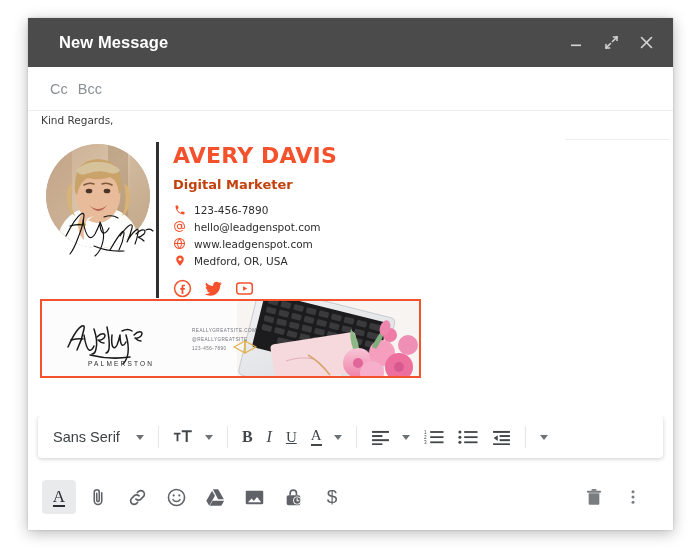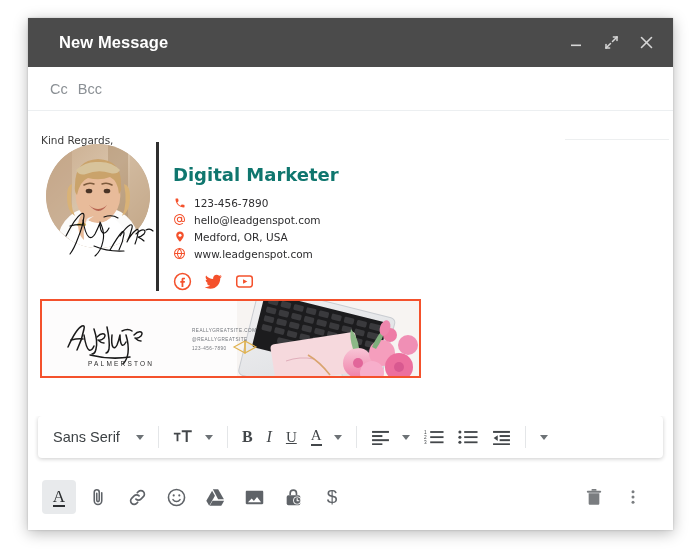--- a/index.html
+++ b/index.html
@@ -102,21 +102,21 @@
     left: 537px;
     top: 28px;
     width: 104px;
     height: 1px;
     background: #edeff0;
   }
 
   .kind-regards {
     position: absolute;
     left: 13px;
-    top: 23px;
+    top: 3px;
     font-size: 10.5px;
     color: #3b3b3b;
     font-family: "DejaVu Sans", sans-serif;
   }
 
   
   .signature {
     position: absolute;
     left: 14px;
     top: 25px;
@@ -165,24 +165,24 @@
   }
   .sig-name {
     color: #f4512c;
     font-size: 22px;
     font-weight: bold;
     letter-spacing: 0.2px;
     line-height: 1.05;
     font-family: "DejaVu Sans", sans-serif;
   }
   .sig-role {
-    color: #0f766e;
-    font-size: 18px;
+    color: #c2410c;
+    font-size: 13px;
     font-weight: bold;
-    margin-top: 20px;
+    margin-top: 10px;
     font-family: "DejaVu Sans", sans-serif;
   }
   .sig-contacts {
     margin-top: 11px;
     display: flex;
     flex-direction: column;
     gap: 4px;
   }
   .sig-contact {
     display: flex;
@@ -416,20 +416,21 @@
             <path d="M56 38 q6 -9 10 -11 q3 -1 2 3 q-2 8 -5 14 q4 -8 9 -12 q3 -2 2 3 q-1 6 -3 11"></path>
             <path d="M72 36 q5 -5 8 -4 q2 1 0 4 q-3 3 -6 3 q4 2 6 4"></path>
             <path d="M82 32 q4 -2 7 1"></path>
             <path d="M30 48 q14 6 30 5"></path>
           </svg>
         </div>
 
         <div class="sig-divider"></div>
 
         <div class="sig-info">
+          <div class="sig-name">AVERY DAVIS</div>
           <div class="sig-role">Digital Marketer</div>
 
           <div class="sig-contacts">
             <div class="sig-contact">
               <span class="ic">
                 <svg width="12" height="12" viewBox="0 0 24 24" fill="#f4512c">
                     <path d="M6.6 10.8c1.4 2.8 3.8 5.1 6.6 6.6l2.2-2.2c.3-.3.7-.4 1-.2 1.2.4 2.4.6 3.6.6.6 0 1 .4 1 1V20c0 .6-.4 1-1 1C10.6 21 3 13.4 3 4c0-.6.4-1 1-1h3.5c.6 0 1 .4 1 1 0 1.3.2 2.5.6 3.6.1.4 0 .8-.2 1l-2.3 2.2z"></path>
                   </svg>
               </span>
               <span class="txt">123-456-7890</span>
@@ -438,35 +439,35 @@
               <span class="ic">
                 <svg width="13" height="13" viewBox="0 0 24 24" fill="none" stroke="#f4512c" stroke-width="1.9">
                     <circle cx="12" cy="12" r="4"></circle>
                     <path d="M16 8v5.2a2.6 2.6 0 0 0 5.2 0V12a9.2 9.2 0 1 0-3.6 7.3" stroke-linecap="round"></path>
                   </svg>
               </span>
               <span class="txt">hello@leadgenspot.com</span>
             </div>
             <div class="sig-contact">
               <span class="ic">
+                <svg width="13" height="13" viewBox="0 0 24 24" fill="none" stroke="#f4512c" stroke-width="1.9">
+                    <circle cx="12" cy="12" r="9.2"></circle>
+                    <path d="M3 12h18M12 2.8c2.6 3 3.8 6 3.8 9.2s-1.2 6.2-3.8 9.2c-2.6-3-3.8-6-3.8-9.2S9.4 5.8 12 2.8z"></path>
+                  </svg>
+              </span>
+              <span class="txt">www.leadgenspot.com</span>
+            </div>
+            <div class="sig-contact">
+              <span class="ic">
                 <svg width="12" height="13" viewBox="0 0 24 24" fill="#f4512c">
                     <path d="M12 1.8c-4.2 0-7.6 3.4-7.6 7.6 0 5.7 7.6 13 7.6 13s7.6-7.3 7.6-13c0-4.2-3.4-7.6-7.6-7.6z"></path>
                     <circle cx="12" cy="9.3" r="3" fill="#ffffff"></circle>
                   </svg>
               </span>
               <span class="txt">Medford, OR, USA</span>
-            </div>
-            <div class="sig-contact">
-              <span class="ic">
-                <svg width="13" height="13" viewBox="0 0 24 24" fill="none" stroke="#f4512c" stroke-width="1.9">
-                    <circle cx="12" cy="12" r="9.2"></circle>
-                    <path d="M3 12h18M12 2.8c2.6 3 3.8 6 3.8 9.2s-1.2 6.2-3.8 9.2c-2.6-3-3.8-6-3.8-9.2S9.4 5.8 12 2.8z"></path>
-                  </svg>
-              </span>
-              <span class="txt">www.leadgenspot.com</span>
             </div>
           </div>
 
           <div class="sig-socials">
             <svg class="soc" viewBox="0 0 24 24" fill="none" stroke="#f4512c" stroke-width="1.9">
               <circle cx="12" cy="12" r="10"></circle>
               <path d="M14.4 7.2h-1.6c-1.2 0-2 .8-2 2v2.1H9.2v2.2h1.6V19h2.3v-5.5h1.7l.3-2.2h-2V9.6c0-.4.2-.6.6-.6h1.4V7.2z" fill="#f4512c" stroke="none"></path>
             </svg>
             <svg class="soc" viewBox="0 0 24 24" fill="#f4512c">
               <path d="M22.5 5.4c-.8.4-1.6.6-2.5.7.9-.5 1.6-1.4 1.9-2.4-.8.5-1.8.9-2.8 1.1-.8-.9-2-1.4-3.2-1.4-2.4 0-4.4 2-4.4 4.4 0 .3 0 .7.1 1C8 8.6 4.8 6.9 2.7 4.3c-.4.6-.6 1.4-.6 2.2 0 1.5.8 2.9 2 3.7-.7 0-1.4-.2-2-.5v.1c0 2.1 1.5 3.9 3.5 4.3-.4.1-.8.2-1.2.2-.3 0-.6 0-.8-.1.6 1.7 2.2 3 4.1 3-1.5 1.2-3.4 1.9-5.4 1.9H1c2 1.3 4.3 2 6.8 2 8.2 0 12.7-6.8 12.7-12.7v-.6c.9-.6 1.6-1.4 2-2.4z"></path>

